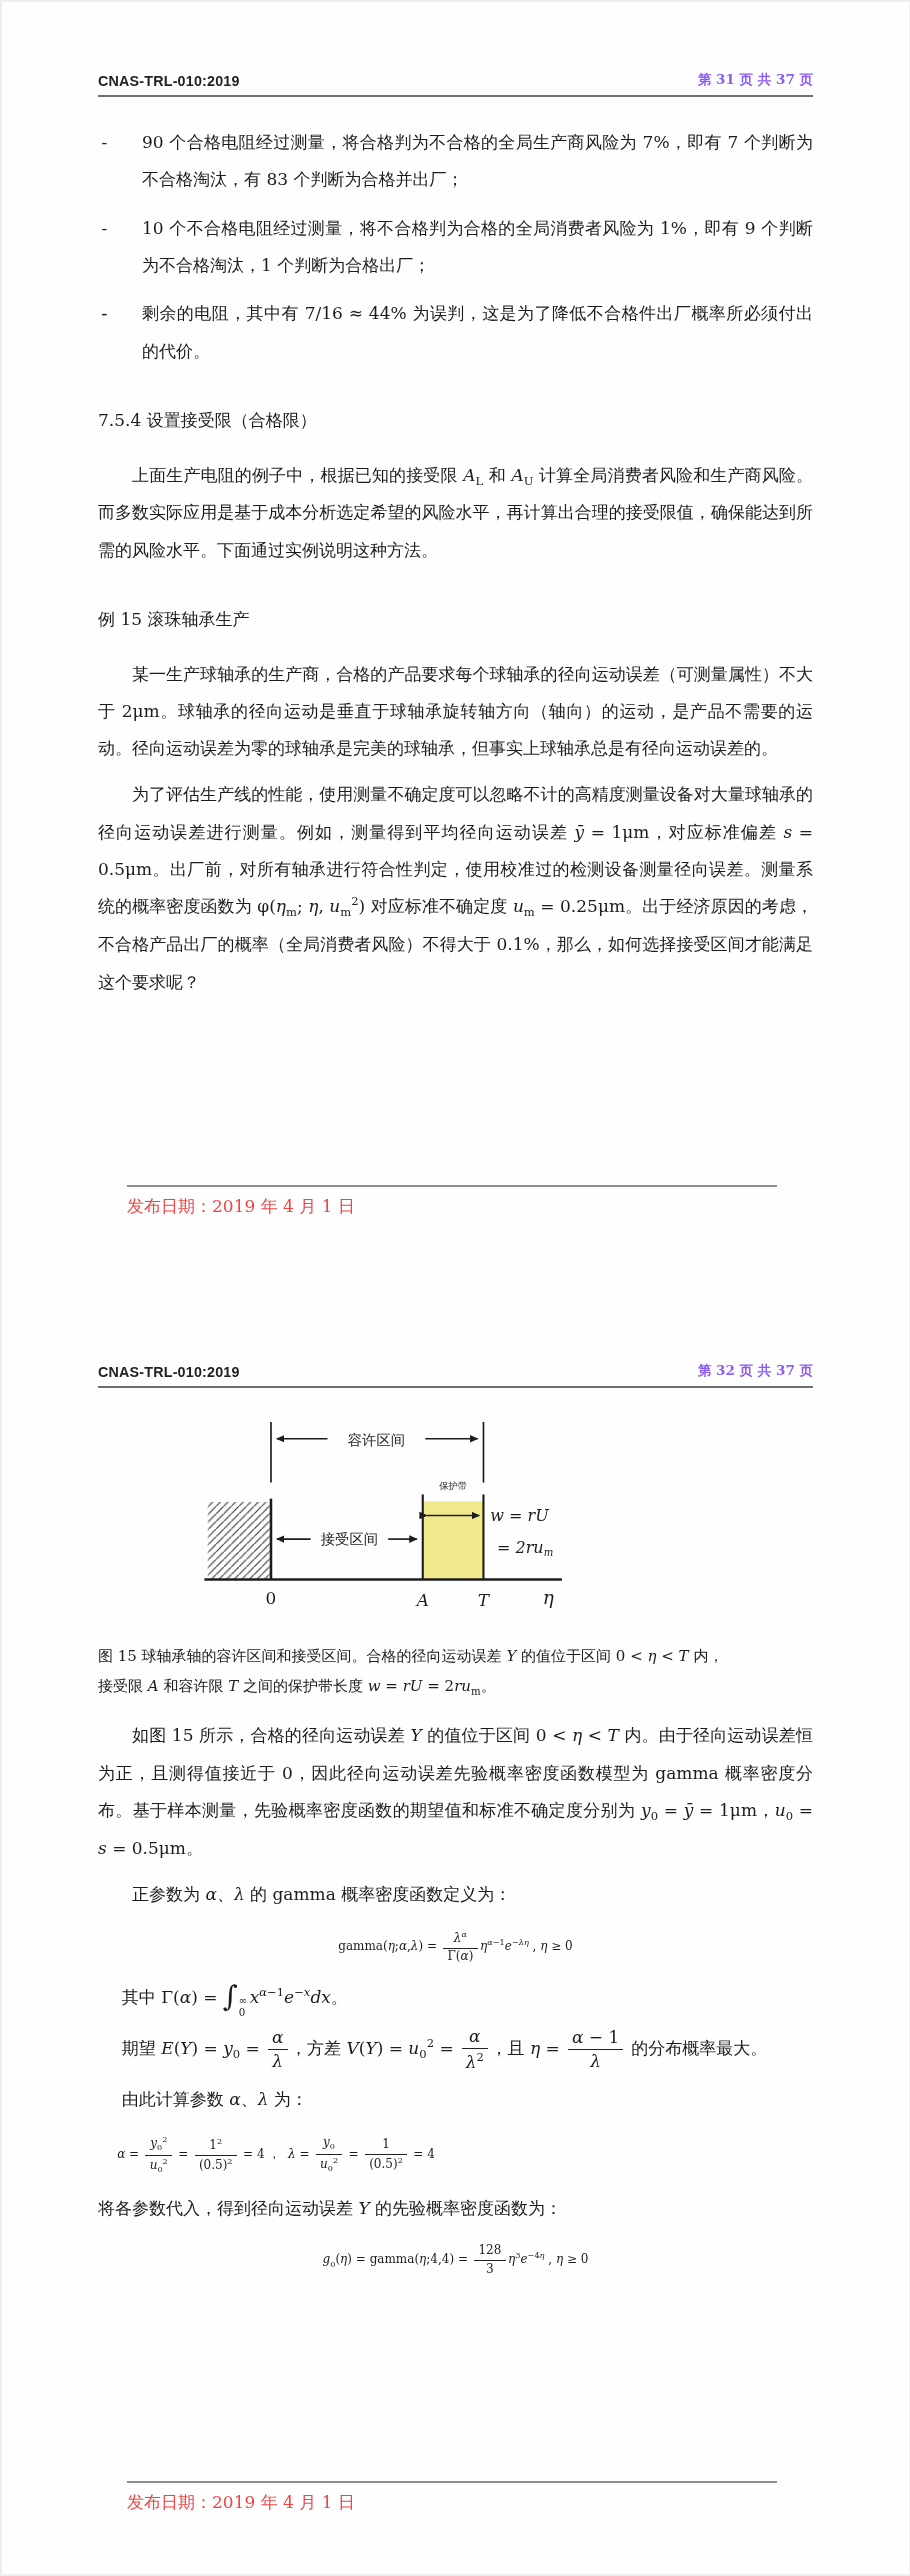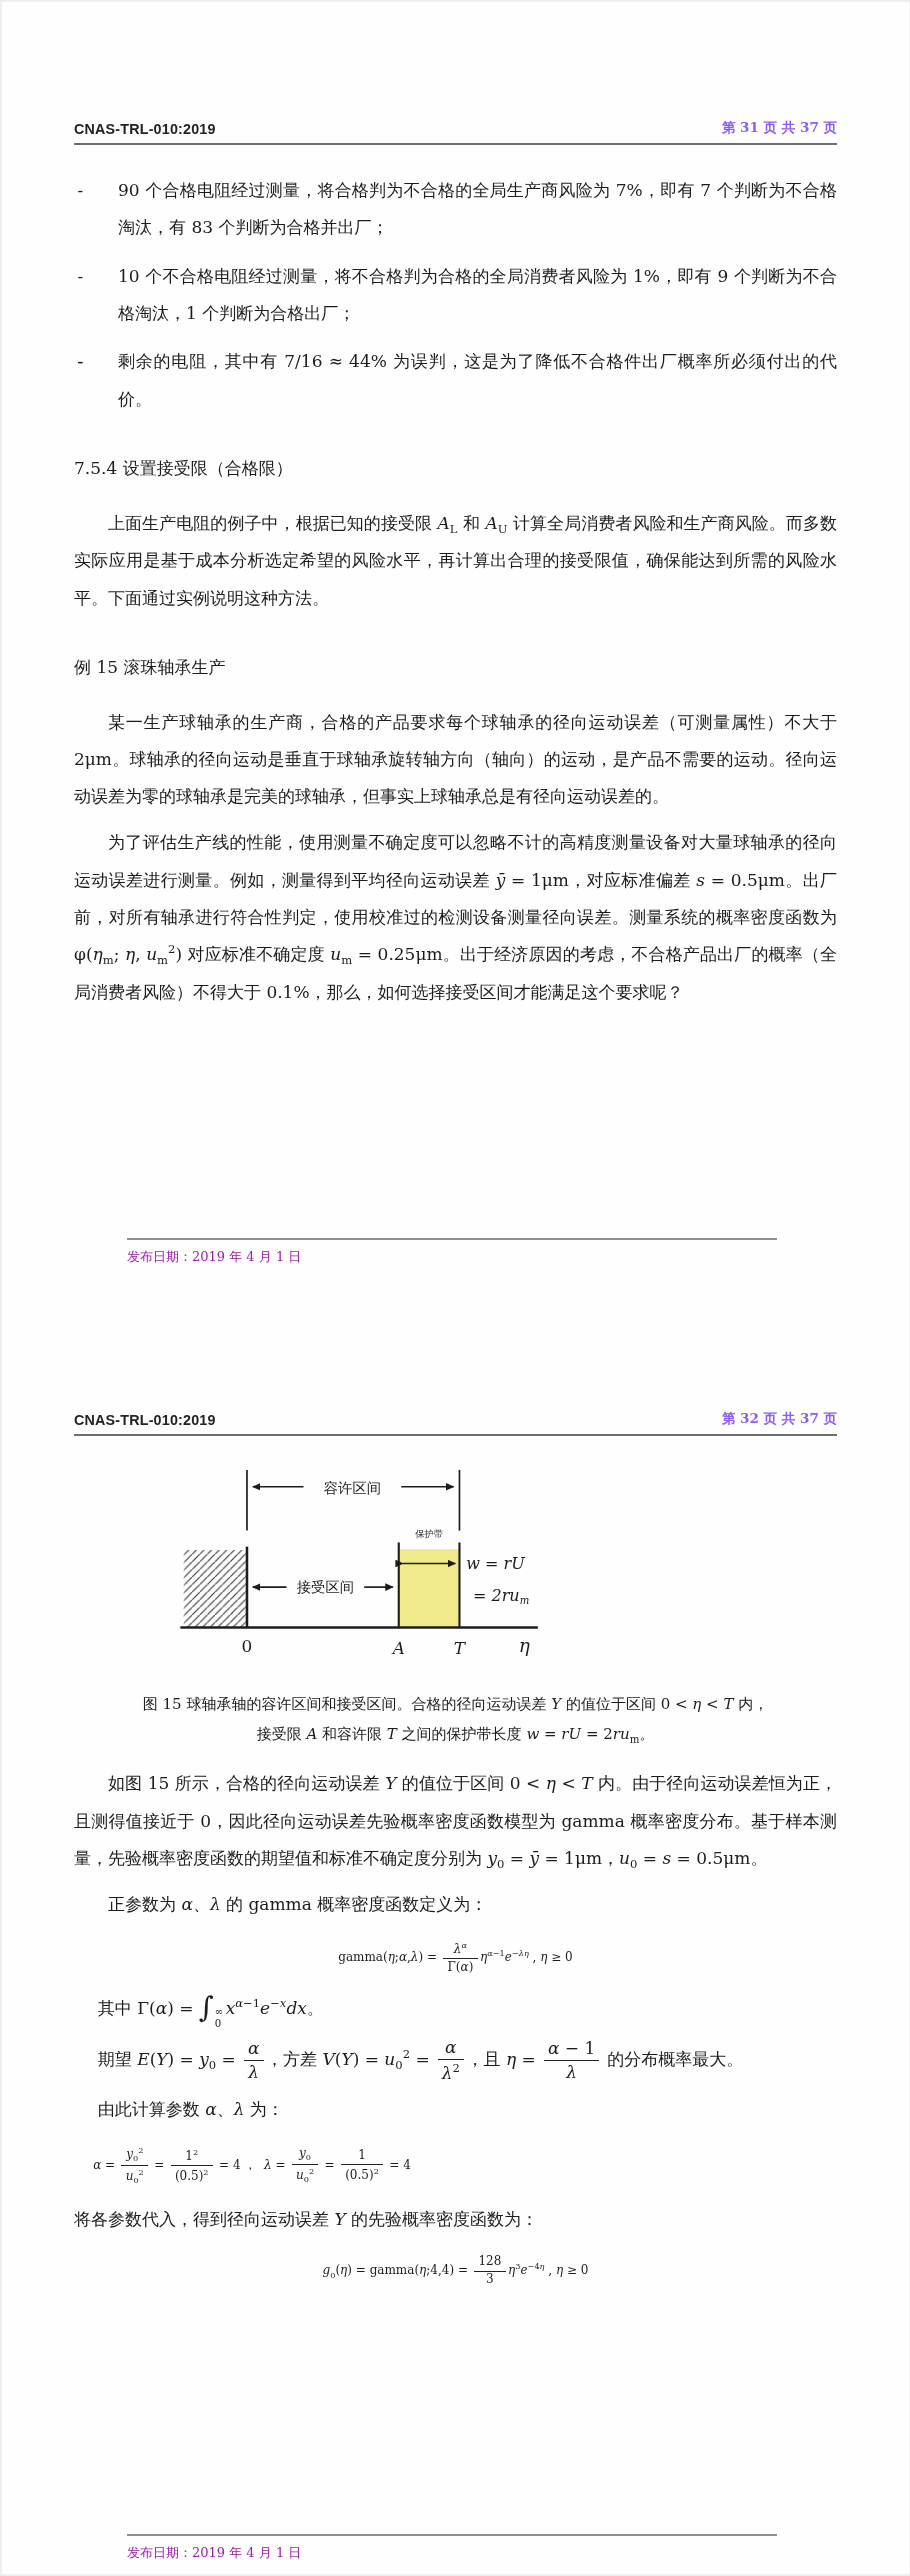--- a/index.html
+++ b/index.html
@@ -2,44 +2,44 @@
 <html style="font-size:13.5px"><head>
 <meta charset="utf-8">
 <style>
   html,body { margin:0; padding:0; background:#fff; }
   .screen {
     width:911px; height:2576px; position:relative; background:#fffefe;
     box-shadow: inset 0 0 0 1.7px #ececec;
     font-family:"DejaVu Serif","Liberation Serif",serif;
     color:#1c1c1c; overflow:hidden;
   }
-  .page { position:absolute; left:0; right:0; padding:0 74px; box-sizing:border-box;margin-top:48px; }
+  .page { position:absolute; left:0; right:0; padding:0 98px; box-sizing:border-box; }
   #page31 { top:0; height:1291px; }
   #page32 { top:1291px; height:1285px; }
 
   .hdr { display:flex; justify-content:space-between; align-items:flex-end;
          padding-top:71px; padding-bottom:5.9px; border-bottom:2.5px solid #6f6f6f; }
   .hdr .code { font-family:"Liberation Sans",sans-serif; font-weight:700; font-size:14.3px; color:#222; letter-spacing:0.2px; }
   .hdr .pg   { font-size:13.5px; font-weight:600; color:#8b5cf6; }
 
   .bodytxt { margin-top:27px; font-size:17px; line-height:2.2; text-align:justify; }
   p.para { margin:0 0 8.4px; text-indent:2em; }
   .bullet { position:relative; padding-left:44px; margin:11px 0 0; }
   .bullet .mk { position:absolute; left:3.4px; top:0; }
   h3.sec { font-size:17px; font-weight:400; margin:32px 0 17px; text-indent:0; }
   .m-ind { margin:3.4px 0 8.4px; margin-left:1.4em; text-indent:0; }
   .noind { margin:3.4px 0 8.4px; text-indent:0; }
 
   .footer { position:absolute; left:127px; right:134px;
-            border-top:2.5px solid #8f8f8f; padding-top:7.6px; font-size:13px; color:#a21caf; }
+            border-top:2.5px solid #8f8f8f; padding-top:7.6px; font-size:17px; color:#ef4444; }
   #page31 .footer { bottom:73px; }
   #page32 .footer { bottom:62px; }
 
   .fig-wrap { margin:25px 0 5px 103px; }
-  .caption { text-align:center; font-size:15px; line-height:2.0; margin:11.8px 0 15px; text-indent:0; }
+  .caption { text-align:left; font-size:15px; line-height:2.0; margin:11.8px 0 15px; text-indent:0; }
 
   .formula { text-align:center; font-size:12px; margin:17px 0 15px; line-height:1.3; }
   .formula.left { text-align:left; margin-left:1.6em; }
 
   .frac { display:inline-block; vertical-align:middle; text-align:center; line-height:1.15; margin:0 2.5px; }
   .frac .num { display:block; border-bottom:1.3px solid #222; padding:0 4.2px 1.7px; }
   .frac .den { display:block; padding:1.7px 4.2px 0; }
   sup,sub { font-size:68%; }
   .int { font-size:170%; font-style:italic; vertical-align:-12%; line-height:1; }
   .lim { display:inline-flex; flex-direction:column; font-size:60%; line-height:1.15; vertical-align:-10%; margin:0 2.5px 0 0.8px; }

